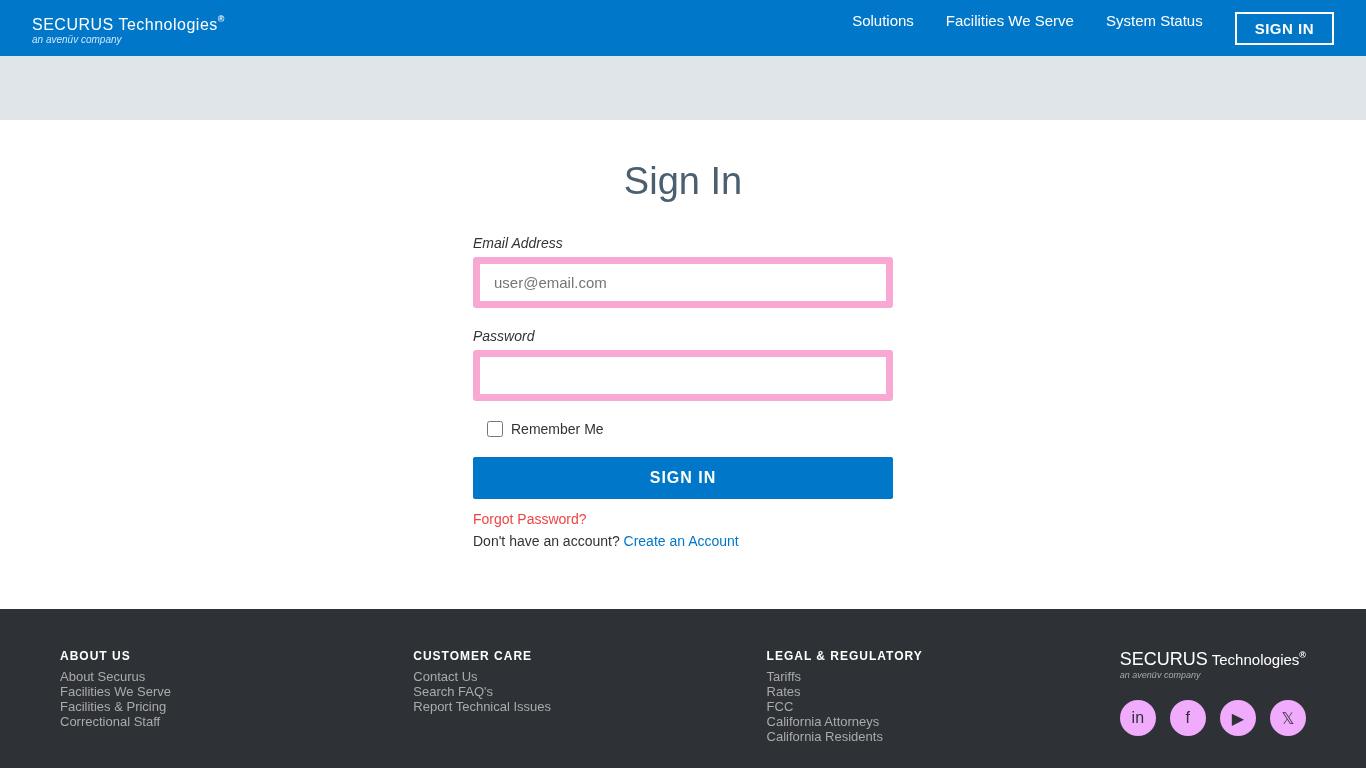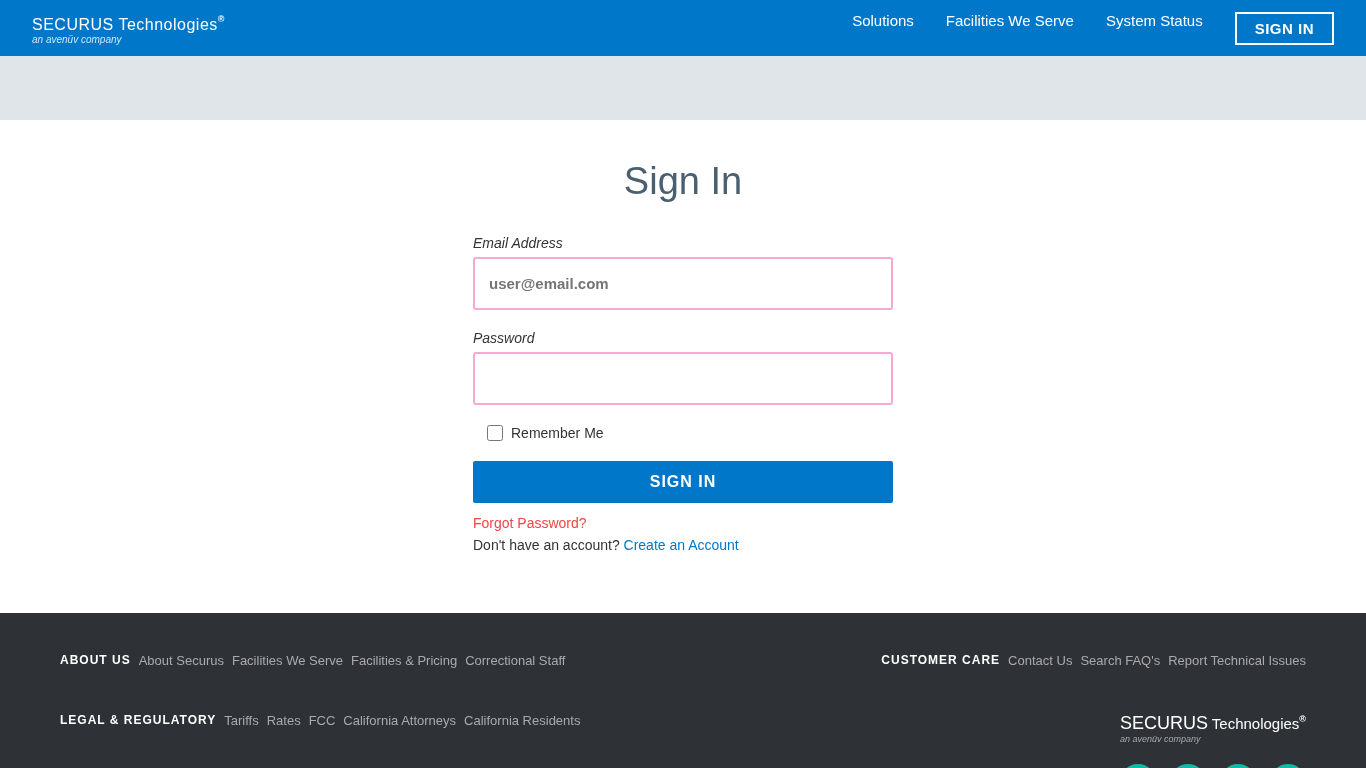--- a/index.html
+++ b/index.html
@@ -87,27 +87,26 @@
     }
     .form-label {
       display: block;
       font-size: 14px;
       color: #333;
       margin-bottom: 6px;
       font-style: italic;
     }
     .form-input {
       width: 100%;
-      padding: 16px 14px;
-      border: 2px solid #f9a8d4;
+      padding: 10px 14px;
+      border: 7px solid #f9a8d4;
       border-radius: 3px;
       font-size: 15px;
       color: #333;
       outline: none;
-      font-weight: bold;
     }
     .checkbox-row {
       display: flex;
       align-items: center;
       gap: 8px;
       margin-bottom: 20px;
       padding-left: 14px;
     }
     .checkbox-input {
       width: 16px;
@@ -152,22 +151,21 @@
       background: #2e3236;
       color: #ccc;
       padding: 40px 60px 30px;
       display: flex;
       gap: 40px;
       justify-content: space-between;
       flex-wrap: wrap;
     }
     .footer-col {
       display: flex;
-      flex-direction: row;
-      gap: 8px;
+      flex-direction: column;
       min-width: 160px;
     }
     .footer-heading {
       color: #fff;
       font-size: 12px;
       font-weight: bold;
       letter-spacing: 1px;
       margin-bottom: 6px;
       text-transform: uppercase;
     }
@@ -195,29 +193,29 @@
       font-style: italic;
     }
     .social-icons {
       display: flex;
       gap: 14px;
       margin-top: 4px;
     }
     .social-icon {
       width: 36px;
       height: 36px;
-      background: #14b8a6;
+      background: #f0abfc;
       border-radius: 50%;
       display: flex;
       align-items: center;
       justify-content: center;
       cursor: pointer;
       font-size: 16px;
       color: #2e3236;
-      font-weight: bold;
+      font-weight: normal;
       text-decoration: none;
     }
   </style>
 </head>
 <body>
 
 <header class="header">
   <div class="logo-area">
     <div class="logo-main">
       <span>SECURUS</span><span style="font-weight:300;font-size:16px;"> Technologies</span><sup style="font-size:9px;">®</sup>

